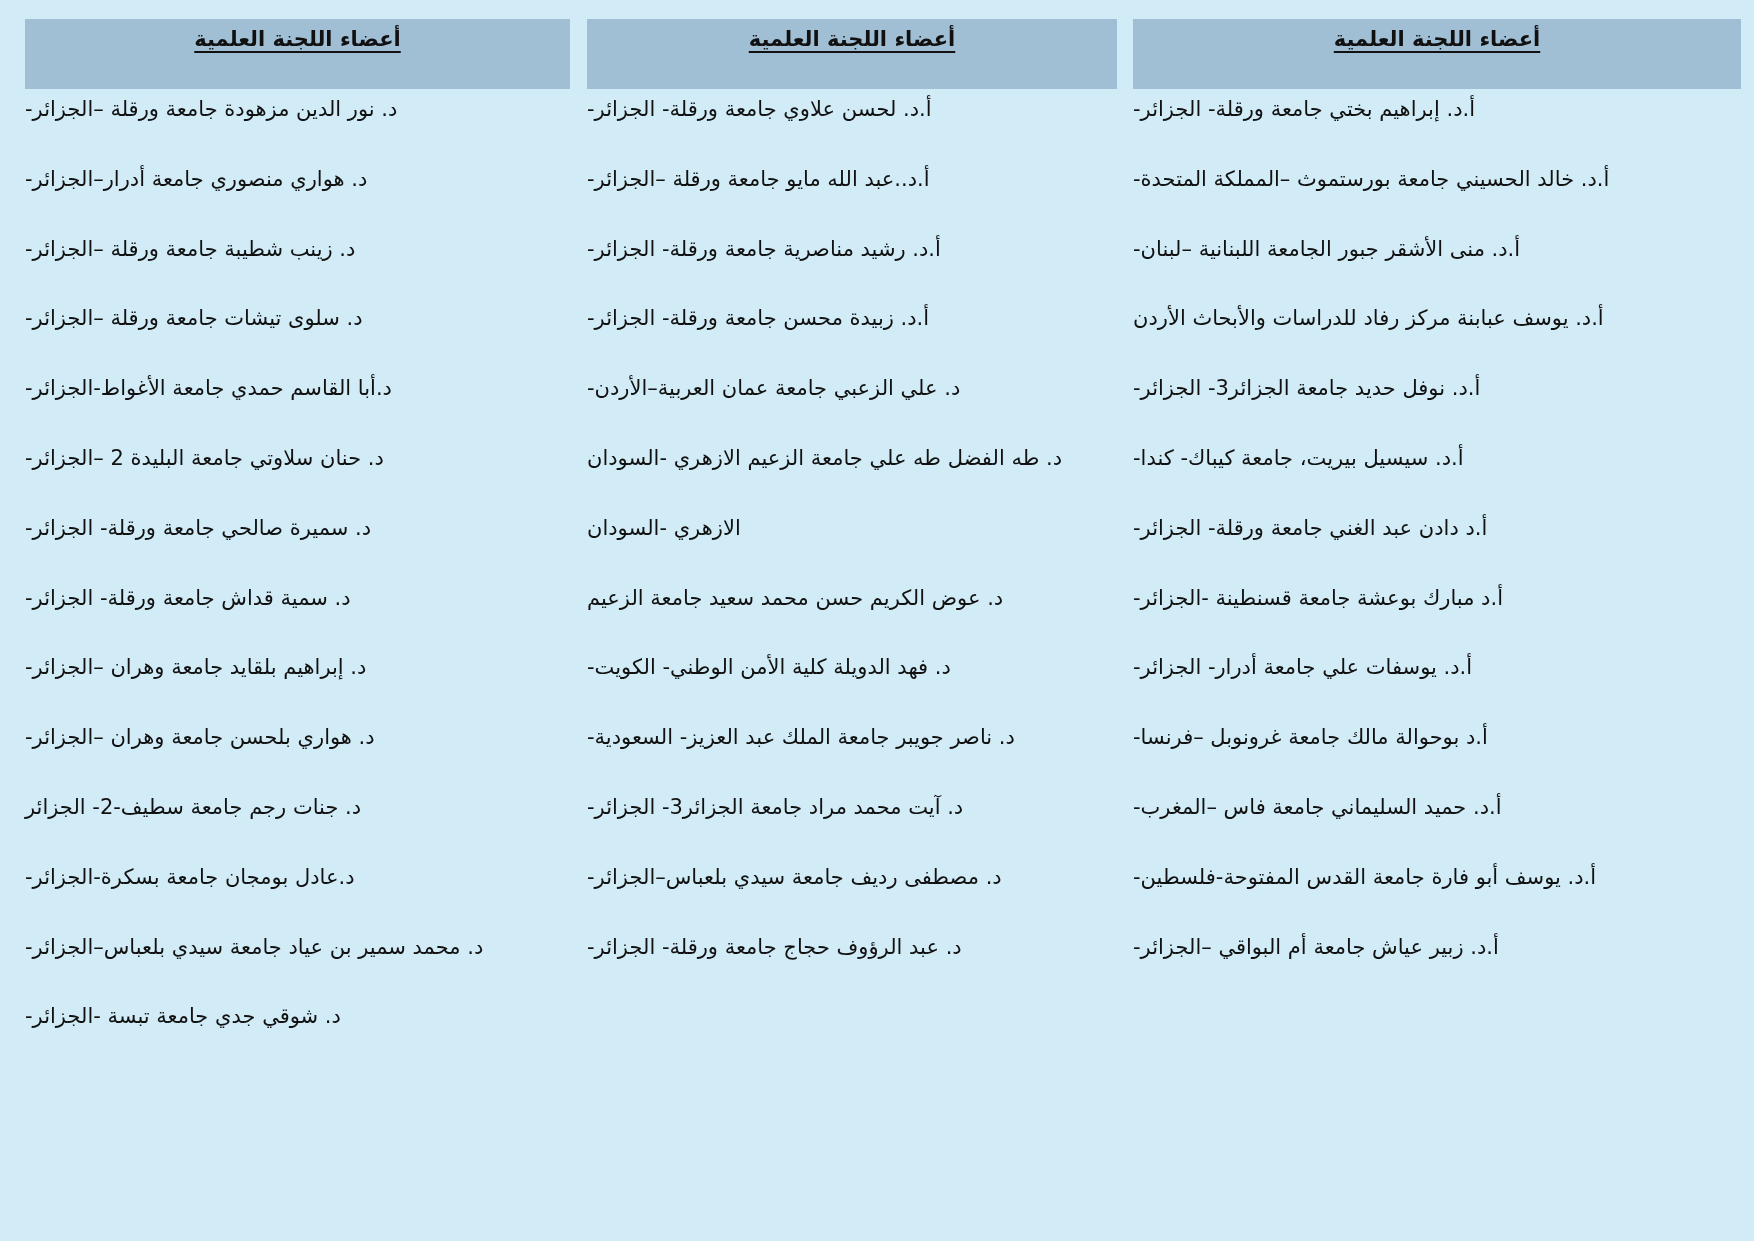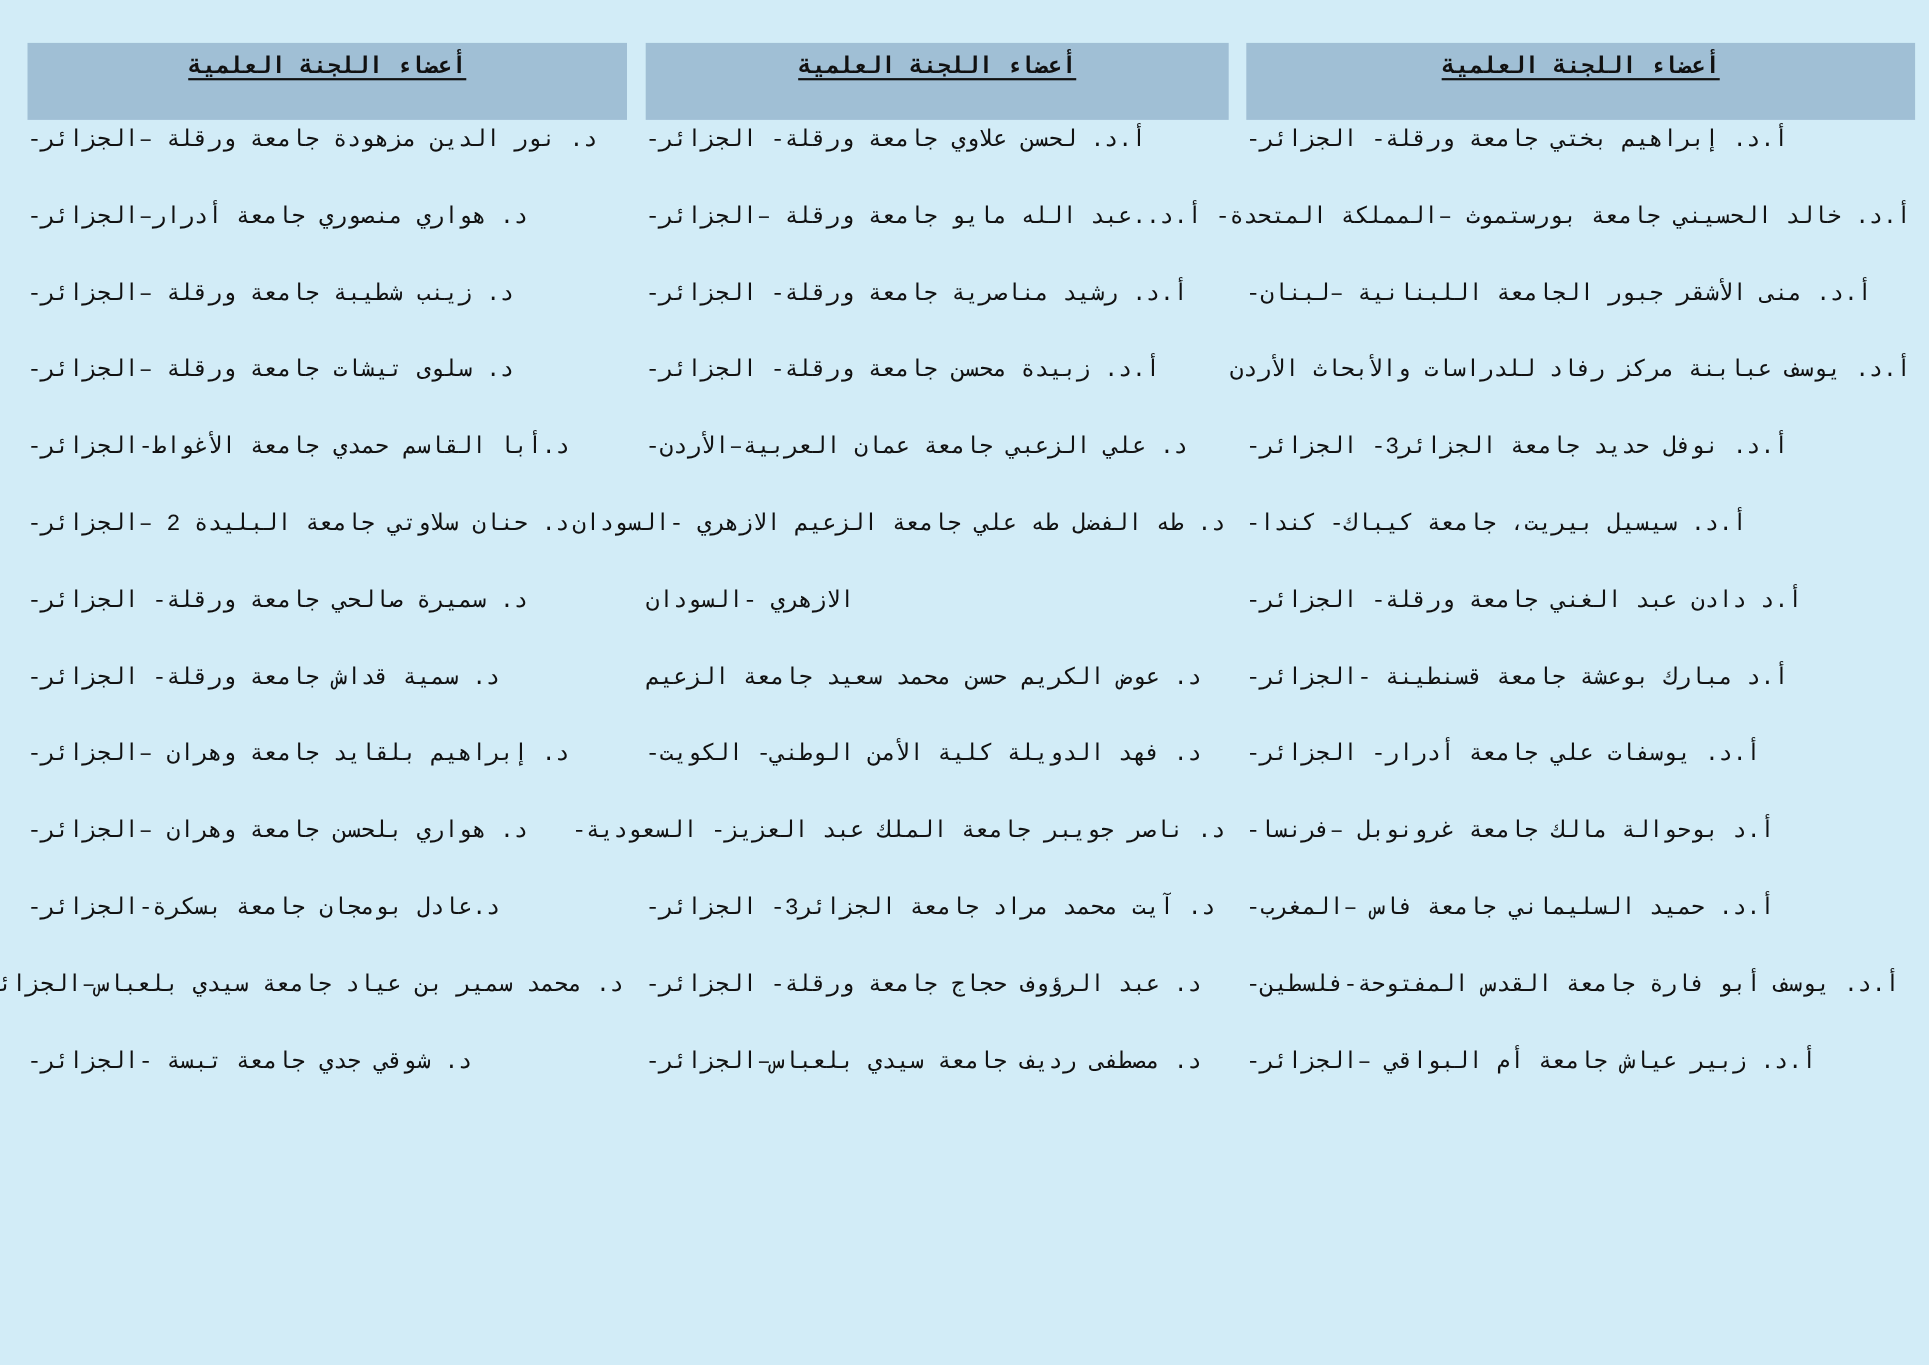--- a/index.html
+++ b/index.html
@@ -10,23 +10,22 @@
       width: 1754px;
       height: 1241px;
       background: #d2ecf7;
       position: relative;
       overflow: hidden;
       font-family: "DejaVu Sans", sans-serif;
       color: #111;
     }
     .column {
       position: absolute;
-      top: 39px;
+      top: 19px;
       direction: rtl;
-      font-family: Liberation Mono, monospace;
     }
     #col-left   { left: 25px;   width: 545px; }
     #col-middle { left: 587px;  width: 530px; }
     #col-right  { left: 1133px; width: 608px; }
 
     .col-header {
       height: 70px;
       background: #a0bfd5;
       display: flex;
       align-items: flex-start;
@@ -93,37 +92,38 @@
     <li class="row">أ.د..عبد الله مايو جامعة ورقلة –الجزائر-</li>
     <li class="row">أ.د. رشيد مناصرية جامعة ورقلة- الجزائر-</li>
     <li class="row">أ.د. زبيدة محسن  جامعة ورقلة- الجزائر-</li>
     <li class="row">د. علي الزعبي جامعة  عمان العربية–الأردن-</li>
     <li class="row">د. طه الفضل طه علي جامعة الزعيم الازهري -السودان</li>
     <li class="row">الازهري -السودان</li>
     <li class="row">د. عوض الكريم حسن محمد سعيد جامعة الزعيم</li>
     <li class="row">د. فهد الدويلة  كلية الأمن الوطني- الكويت-</li>
     <li class="row">د. ناصر جويبر جامعة الملك عبد العزيز- السعودية-</li>
     <li class="row">د. آيت محمد مراد جامعة الجزائر3- الجزائر-</li>
+    <li class="row">د. مصطفى رديف جامعة سيدي بلعباس–الجزائر-</li>
     <li class="row">د. عبد الرؤوف حجاج جامعة ورقلة- الجزائر-</li>
-    <li class="row">د. مصطفى رديف جامعة سيدي بلعباس–الجزائر-</li>
   </ul>
 </section>
 
 <section class="column" id="col-left">
   <div class="col-header">
     <span class="col-header-title">أعضاء اللجنة العلمية</span>
   </div>
   <ul class="rows">
     <li class="row">د. نور الدين مزهودة جامعة ورقلة –الجزائر-</li>
     <li class="row">د. هواري منصوري جامعة أدرار–الجزائر-</li>
     <li class="row">د. زينب شطيبة جامعة ورقلة –الجزائر-</li>
     <li class="row">د.  سلوى تيشات جامعة ورقلة –الجزائر-</li>
     <li class="row">د.أبا القاسم حمدي جامعة الأغواط-الجزائر-</li>
     <li class="row">د. حنان سلاوتي جامعة البليدة 2 –الجزائر-</li>
     <li class="row">د. سميرة صالحي  جامعة ورقلة- الجزائر-</li>
     <li class="row">د. سمية قداش جامعة ورقلة- الجزائر-</li>
     <li class="row">د. إبراهيم بلقايد جامعة  وهران –الجزائر-</li>
     <li class="row">د. هواري بلحسن جامعة وهران –الجزائر-</li>
+    <li class="row">د. جنات رجم جامعة سطيف-2- الجزائر</li>
     <li class="row">د.عادل بومجان جامعة بسكرة-الجزائر-</li>
     <li class="row">د. محمد سمير بن عياد  جامعة سيدي بلعباس–الجزائر-</li>
     <li class="row">د. شوقي جدي جامعة تبسة -الجزائر-</li>
   </ul>
 </section>
 
 </body></html>

